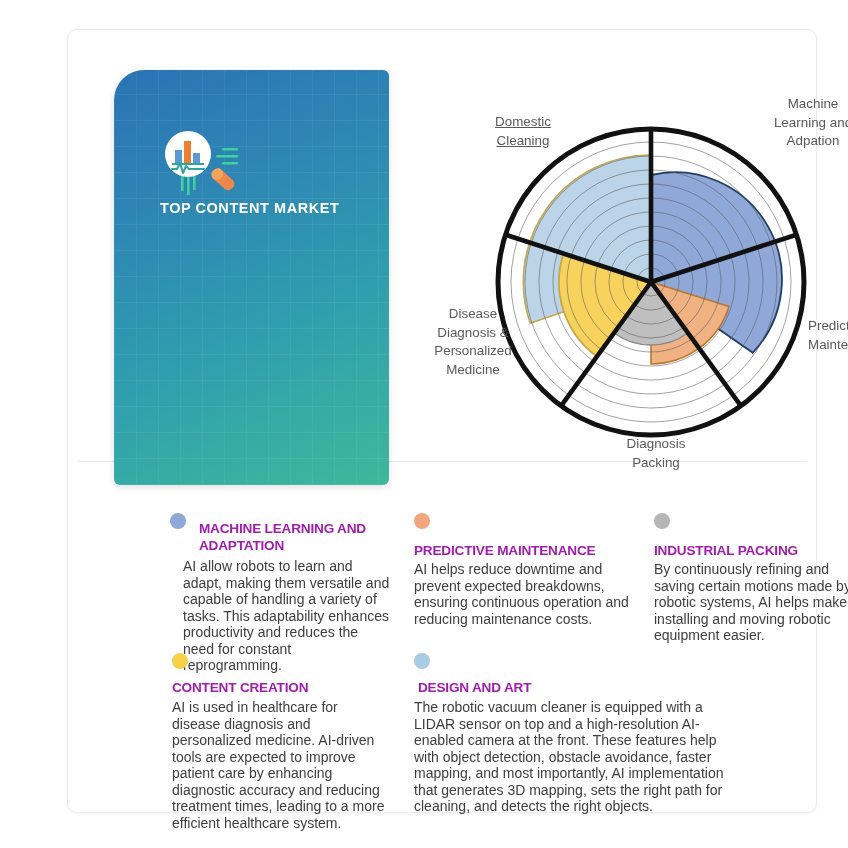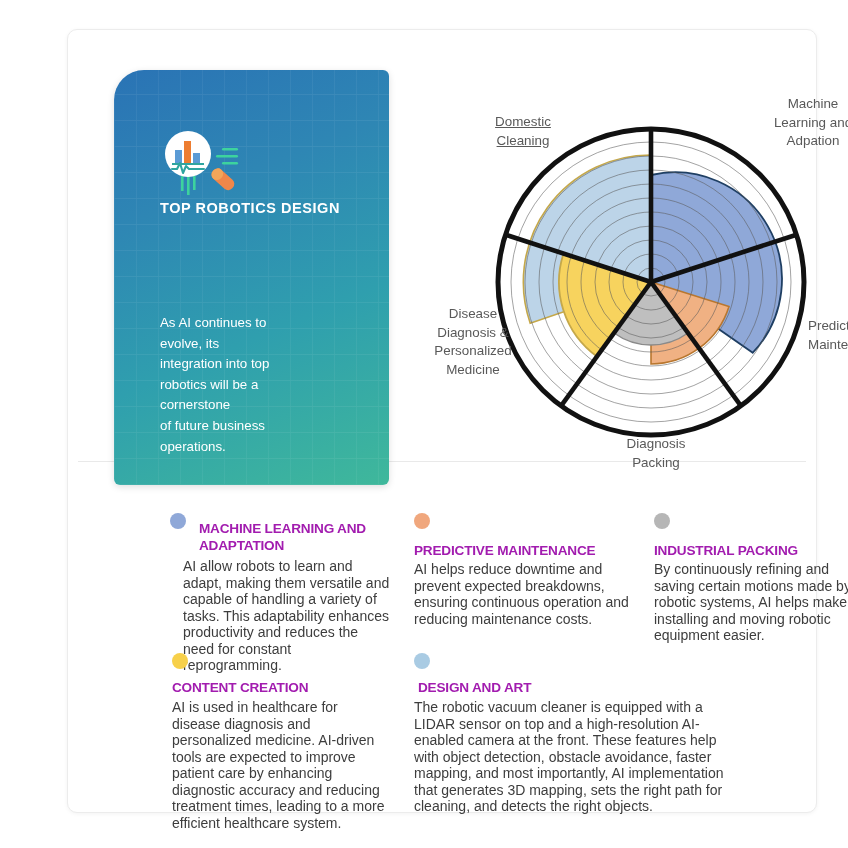--- a/index.html
+++ b/index.html
@@ -194,28 +194,21 @@
       <circle cx="34" cy="26" r="23" fill="#ffffff"></circle>
 
       <rect x="21" y="22" width="7" height="13" fill="#5b9bd5"></rect>
       <rect x="30" y="13" width="7" height="22" fill="#ed7d31"></rect>
       <rect x="39" y="25" width="7" height="10" fill="#5b9bd5"></rect>
 
       <path d="M18 36 H50" stroke="#2fa5a0" stroke-width="1.8" fill="none"></path>
       <path d="M18 41 L23 41 L26 35 L29 45 L32 38 L35 41 L50 41" stroke="#2fa5a0" stroke-width="2.1" fill="none" stroke-linejoin="round" stroke-linecap="round"></path>
     </svg>
 
-    <div id="brand-title">TOP ROBOTICS DESIGN</div>
-    <div id="brand-body">As AI continues to
-evolve, its
-integration into top
-robotics will be a
-cornerstone
-of future business
-operations.</div>
+    <div id="brand-title">TOP CONTENT MARKET</div>
   </div>
 
   <div id="radar-chart">
 
     <svg width="500" height="410" viewBox="0 0 500 410" xmlns="http://www.w3.org/2000/svg">
       <defs>
         <clipPath id="disc">
             <circle cx="243" cy="207" r="153"></circle>
           </clipPath>
       </defs>

